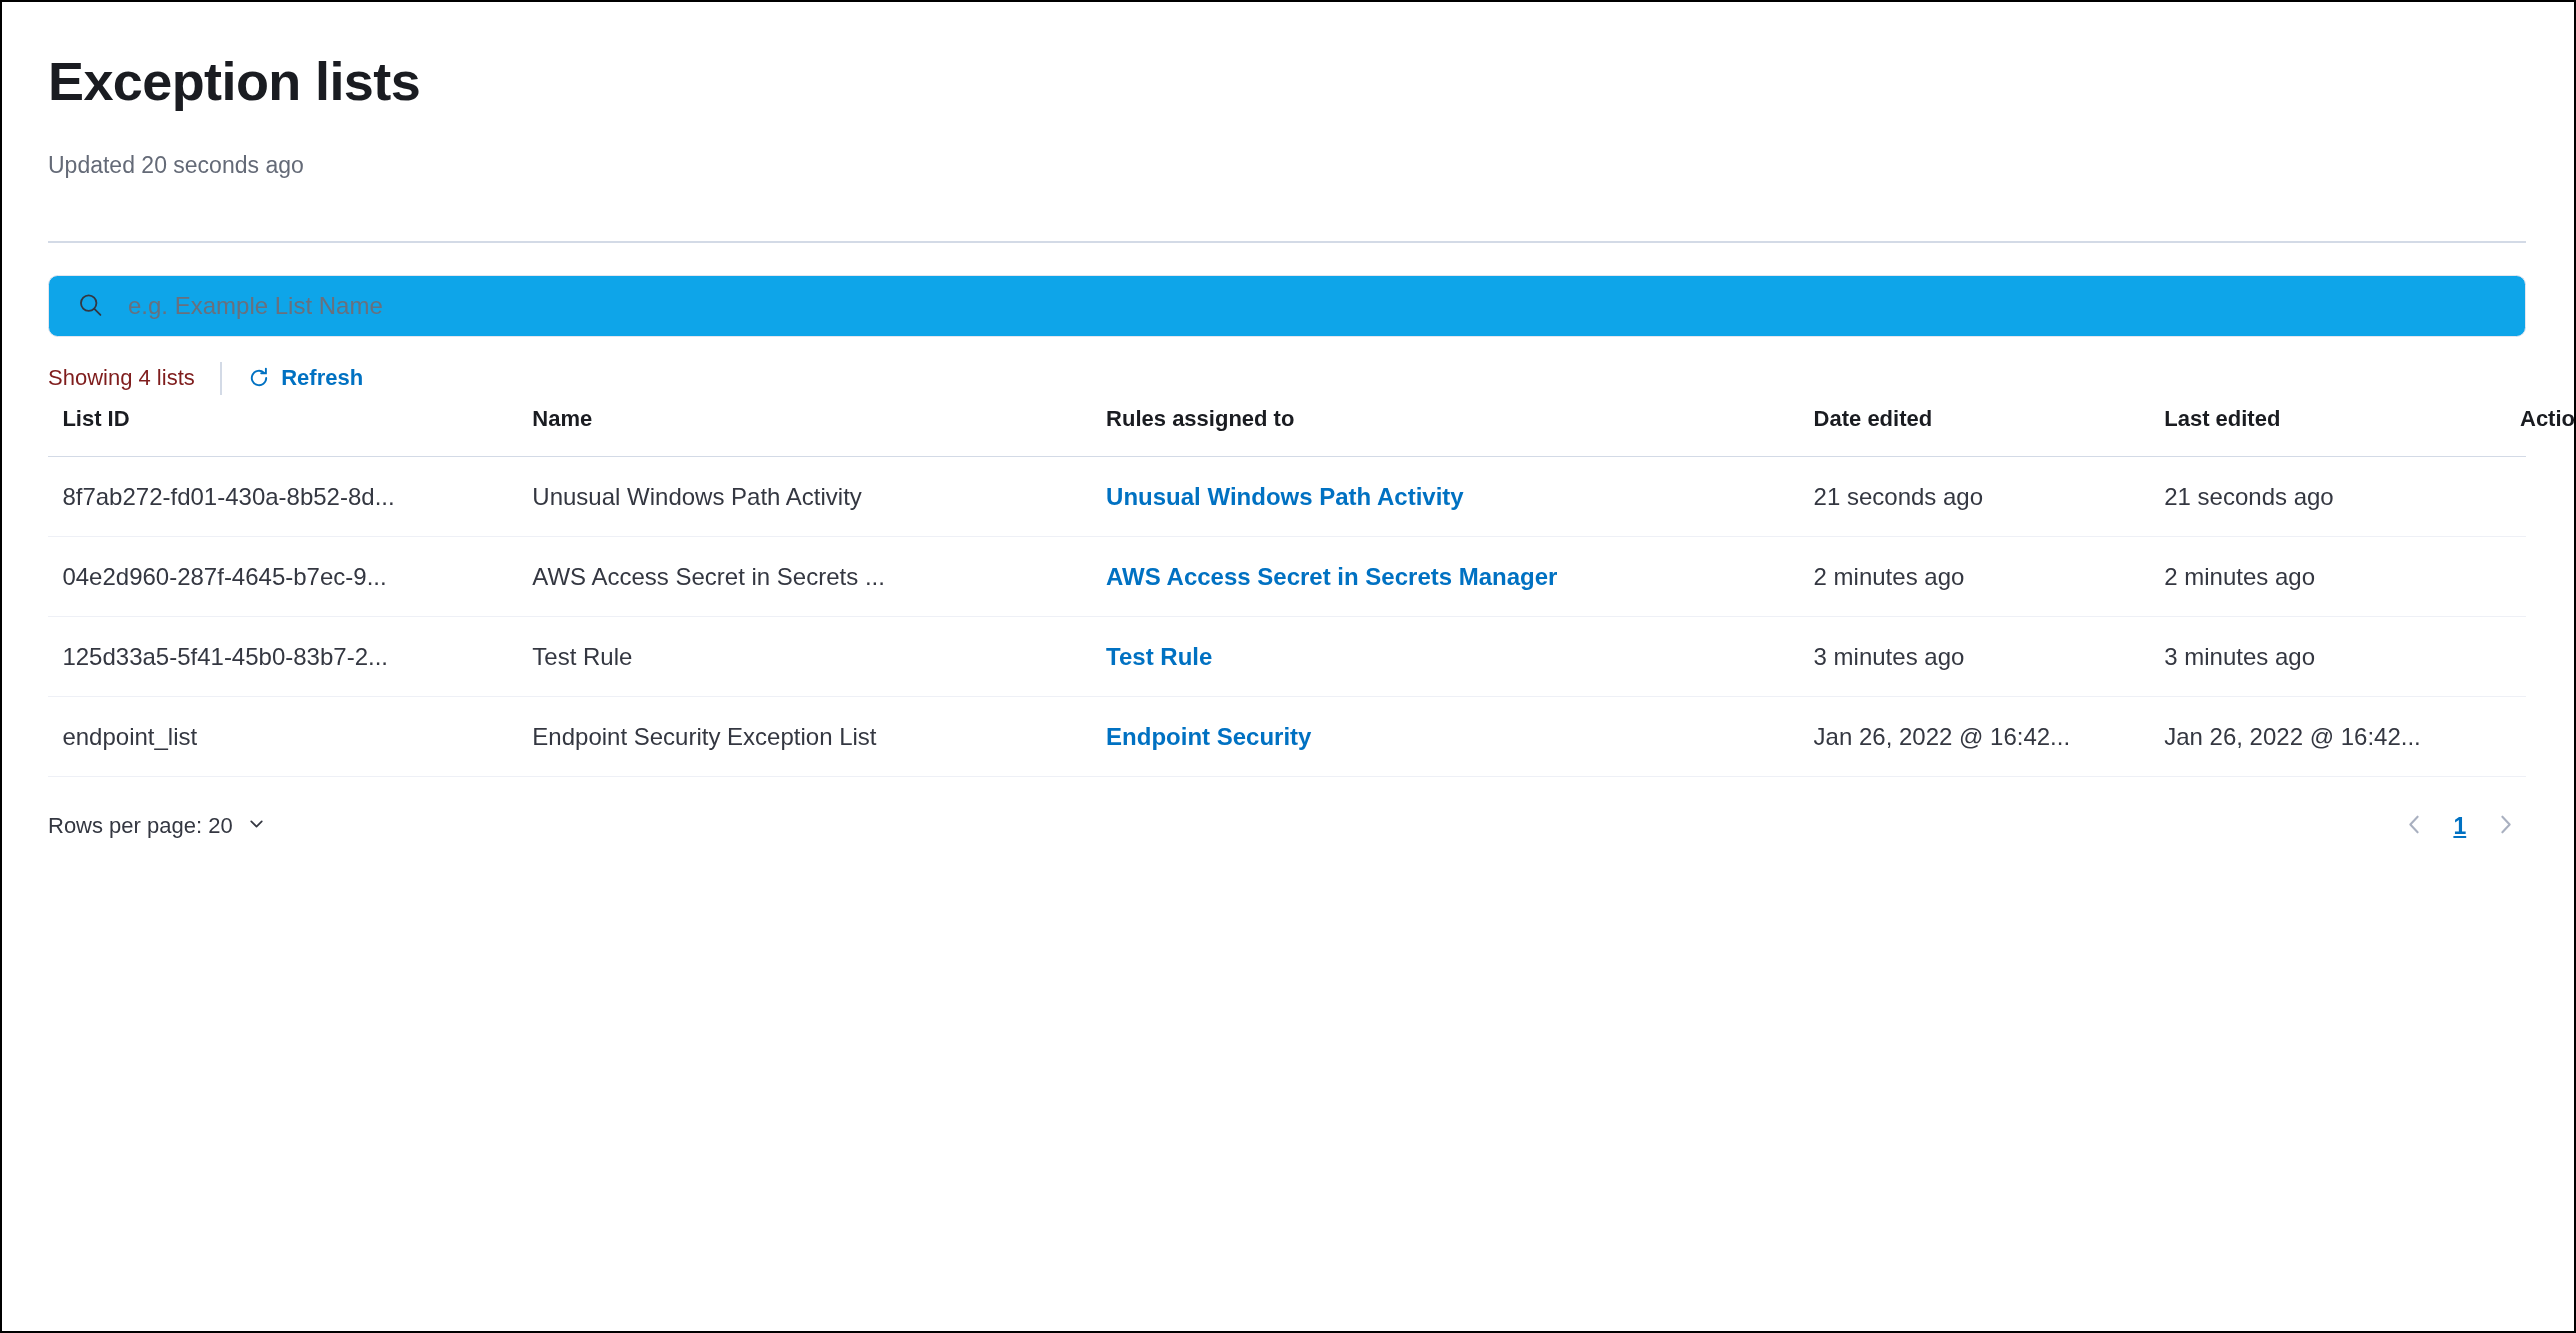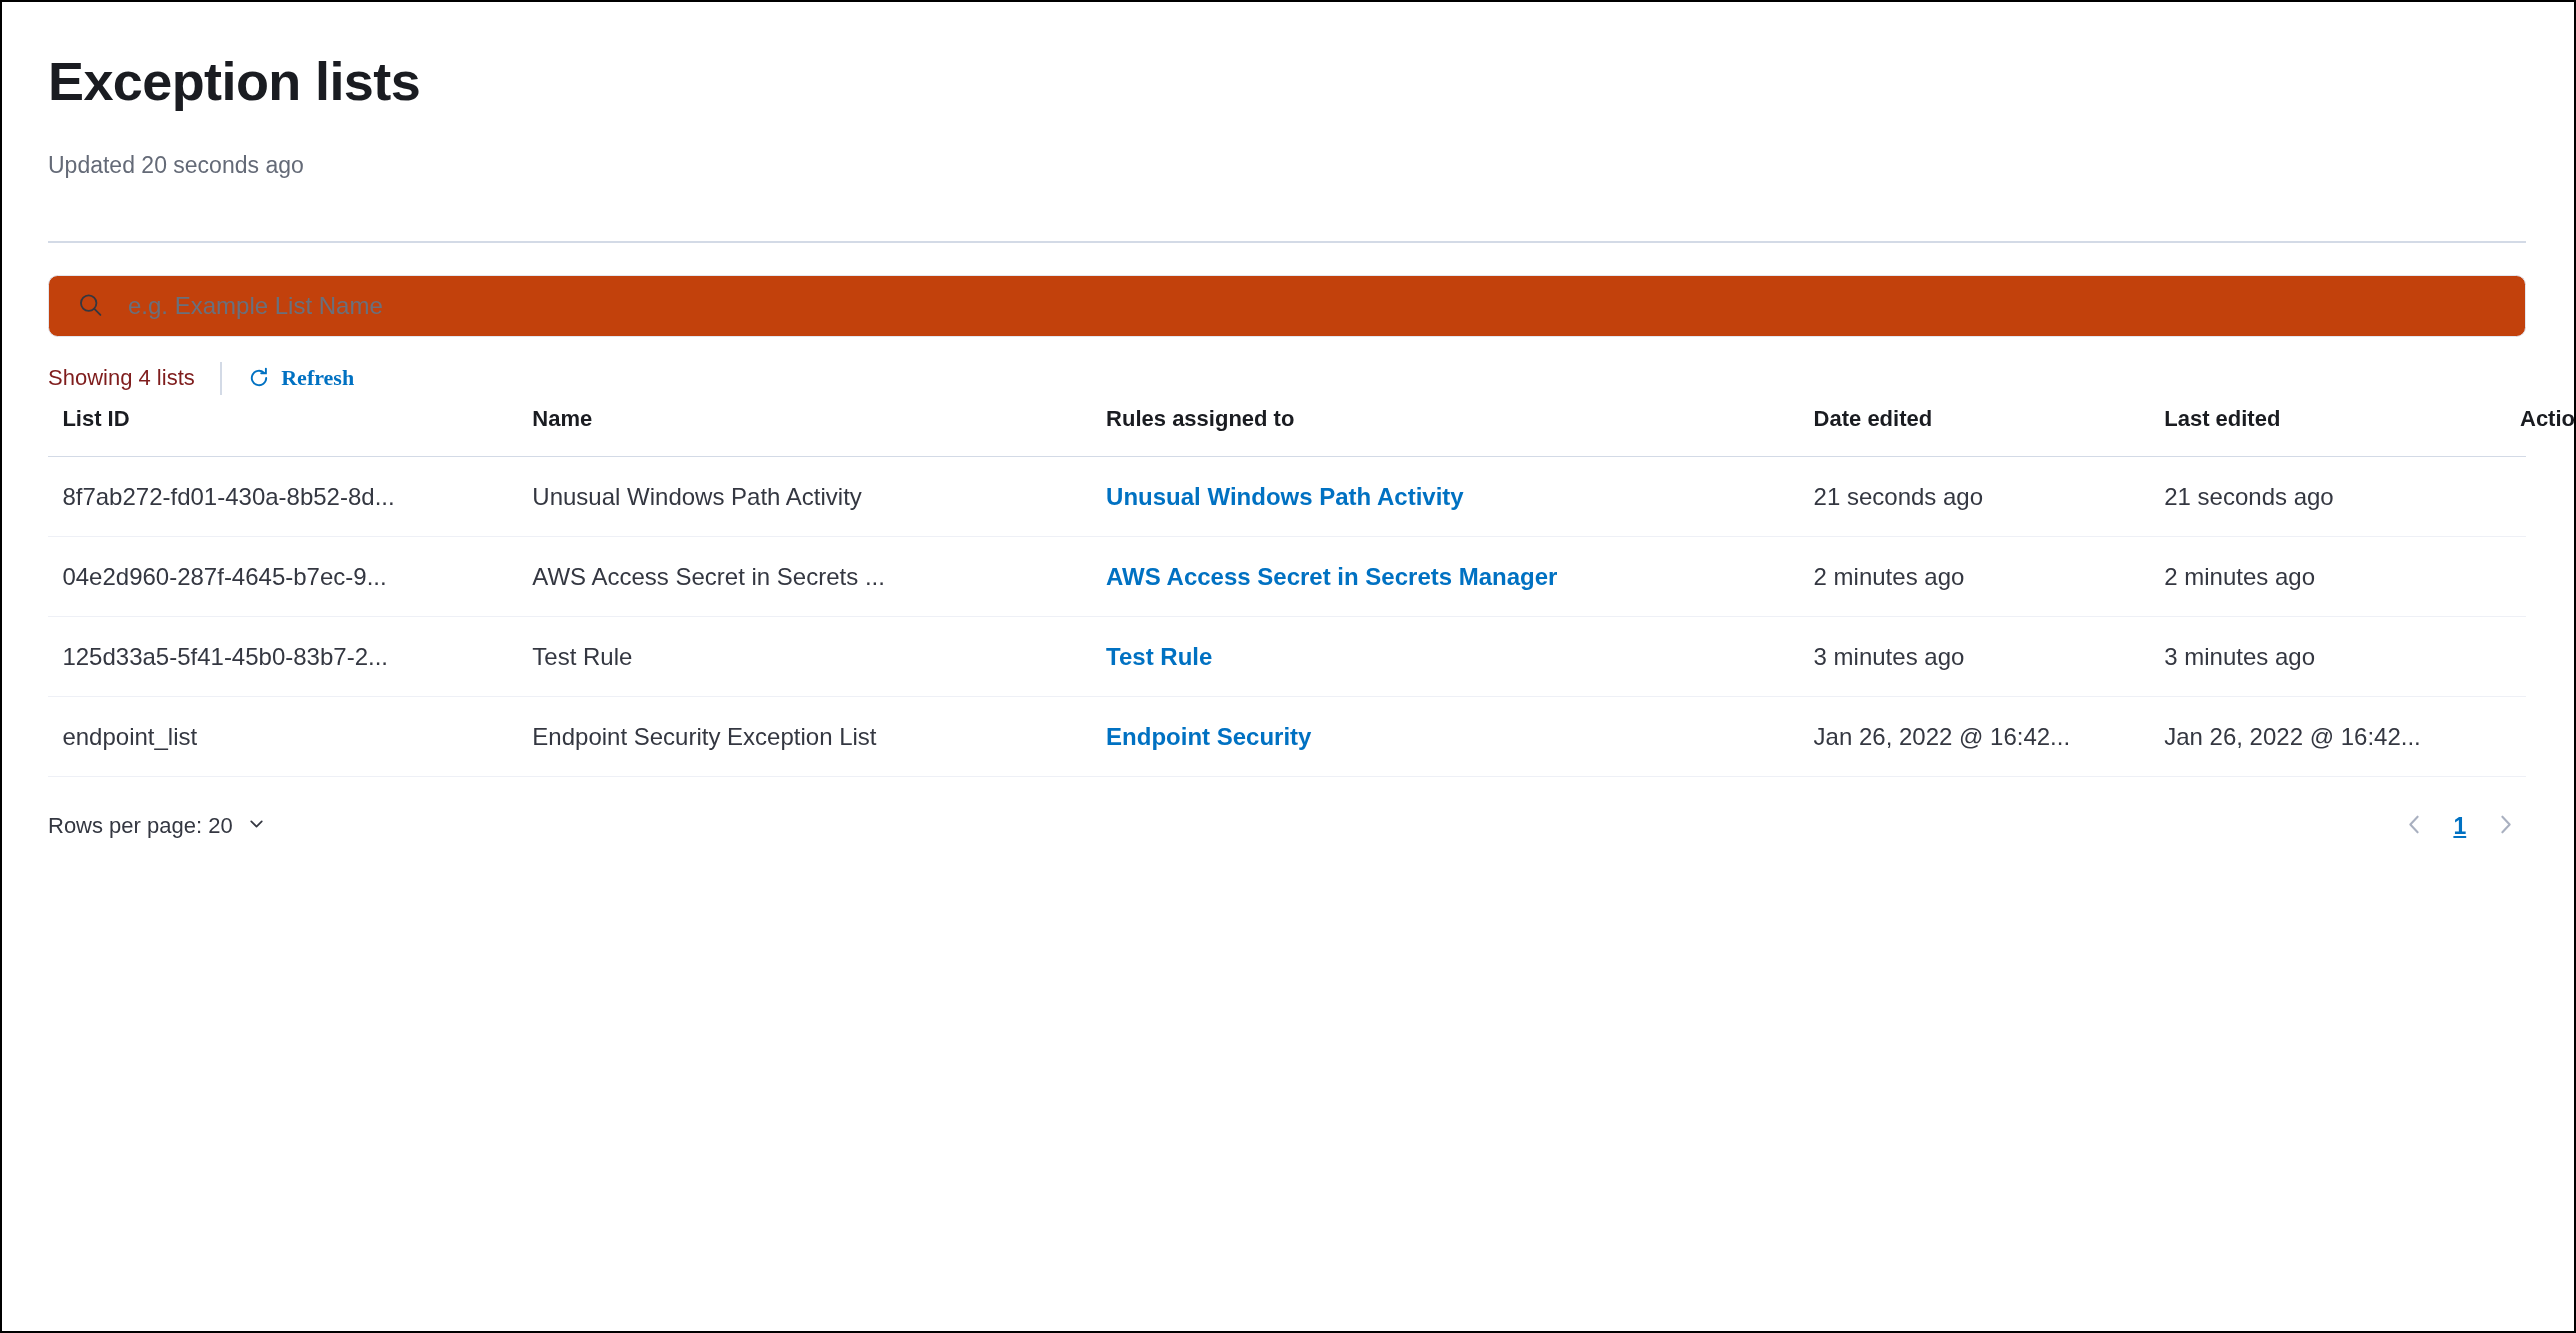--- a/index.html
+++ b/index.html
@@ -53,21 +53,21 @@
 
   
   .search-wrap {
     margin-top: 32px;
     position: relative;
     height: 62px;
   }
   .search-box {
     width: 100%;
     height: 62px;
-    background: #c2410c;
+    background: #0ea5e9;
     border: 1.9px solid #e3e6ef;
     border-radius: 9.6px;
     display: flex;
     align-items: center;
     padding-left: 27px;
   }
   .search-icon { flex: 0 0 auto; display: block; line-height: 0; }
   .search-input {
     border: none;
     outline: none;
@@ -106,21 +106,21 @@
     background: none;
     border: none;
     cursor: pointer;
     padding: 0;
   }
   .refresh-icon { display: block; line-height: 0; }
   .refresh-label {
     font-size: 22px;
     font-weight: 700;
     color: #0071c2;
-    font-family: Liberation Serif, serif;
+    font-family: Liberation Sans, sans-serif;
   }
 
   
   table.lists {
     margin-top: 11.5px;
     width: 100%;
     border-collapse: collapse;
     table-layout: fixed;
   }
   table.lists th {

